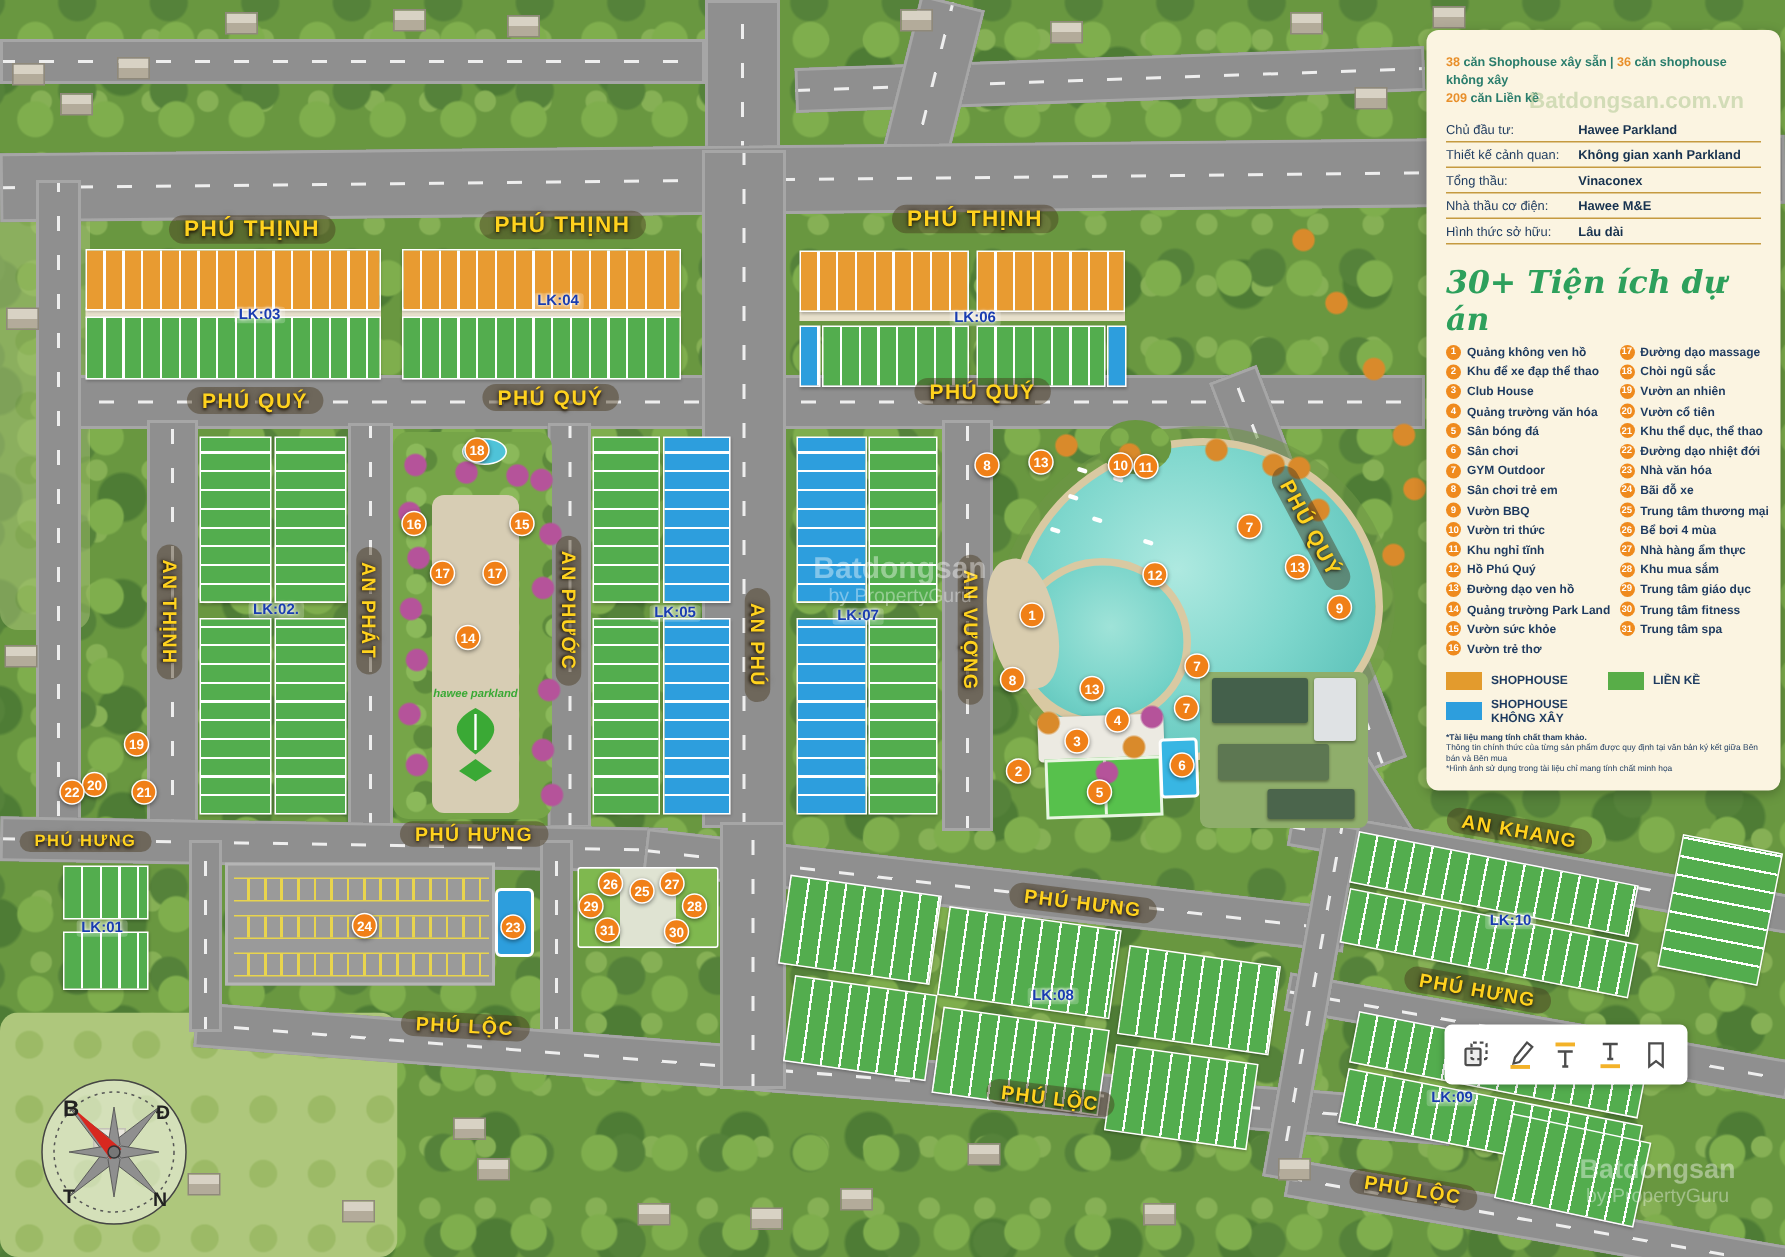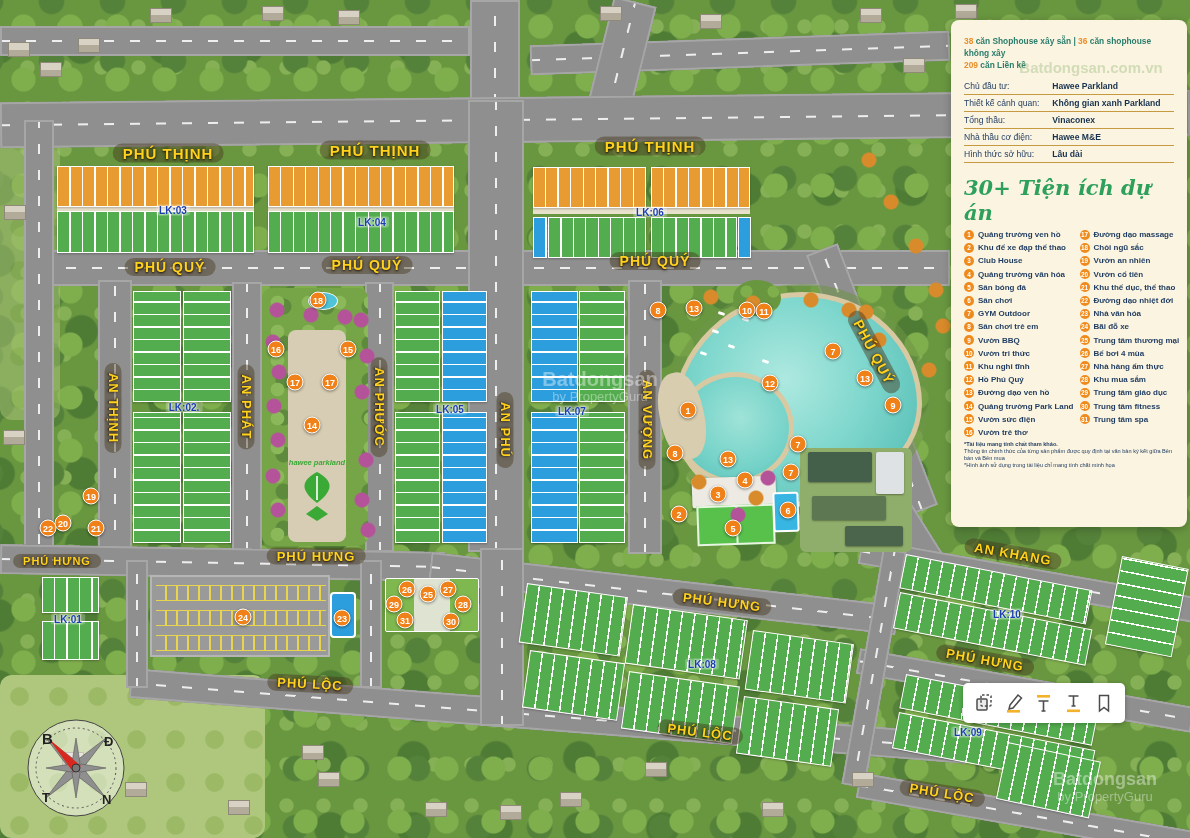--- a/index.html
+++ b/index.html
@@ -254,21 +254,21 @@
       <div class="street-label" style="left: 316px; top: 556px; font-size: 13px; transform: translate(-50%, -50%) rotate(0deg);">PHÚ HƯNG</div>
       <div class="street-label" style="left: 722px; top: 602px; font-size: 13px; transform: translate(-50%, -50%) rotate(7deg);">PHÚ HƯNG</div>
       <div class="street-label" style="left: 985px; top: 660px; font-size: 13px; transform: translate(-50%, -50%) rotate(10deg);">PHÚ HƯNG</div>
       <div class="street-label" style="left: 1013px; top: 554px; font-size: 13px; transform: translate(-50%, -50%) rotate(10deg);">AN KHANG</div>
       <div class="street-label" style="left: 310px; top: 684px; font-size: 13px; transform: translate(-50%, -50%) rotate(3deg);">PHÚ LỘC</div>
       <div class="street-label" style="left: 700px; top: 732px; font-size: 13px; transform: translate(-50%, -50%) rotate(7deg);">PHÚ LỘC</div>
       <div class="street-label" style="left: 942px; top: 793px; font-size: 13px; transform: translate(-50%, -50%) rotate(9deg);">PHÚ LỘC</div>
       <div class="block-label" style="left: 68px; top: 619px;">LK:01</div>
       <div class="block-label" style="left: 184px; top: 407px;">LK:02.</div>
       <div class="block-label" style="left: 173px; top: 210px;">LK:03</div>
-      <div class="block-label" style="left: 372px; top: 222px;">LK:04</div>
+      <div class="block-label" style="left: 372px; top: 201px;">LK:04</div>
       <div class="block-label" style="left: 450px; top: 409px;">LK:05</div>
       <div class="block-label" style="left: 650px; top: 212px;">LK:06</div>
       <div class="block-label" style="left: 572px; top: 411px;">LK:07</div>
       <div class="block-label" style="left: 702px; top: 664px;">LK:08</div>
       <div class="block-label" style="left: 968px; top: 732px;">LK:09</div>
       <div class="block-label" style="left: 1007px; top: 614px;">LK:10</div>
       <div class="marker" style="left: 688px; top: 410px;">1</div>
       <div class="marker" style="left: 679px; top: 514px;">2</div>
       <div class="marker" style="left: 718px; top: 494px;">3</div>
       <div class="marker" style="left: 745px; top: 480px;">4</div>
@@ -399,21 +399,21 @@
           <span class="d-label">Hình thức sở hữu:</span>
           <span class="d-value">Lâu dài</span>
         </div>
       </div>
 
     <h2 class="p-title2">30+ Tiện ích dự án</h2>
     <div class="amenities" id="amenities">
         <div class="a-col">
           <div class="a-item">
             <span class="a-num">1</span>
-            <span class="a-text">Quảng trường ven hồ</span>
+            <span class="a-text">Quảng không ven hồ</span>
           </div>
           <div class="a-item">
             <span class="a-num">2</span>
             <span class="a-text">Khu để xe đạp thể thao</span>
           </div>
           <div class="a-item">
             <span class="a-num">3</span>
             <span class="a-text">Club House</span>
           </div>
           <div class="a-item">
@@ -455,21 +455,21 @@
           <div class="a-item">
             <span class="a-num">13</span>
             <span class="a-text">Đường dạo ven hồ</span>
           </div>
           <div class="a-item">
             <span class="a-num">14</span>
             <span class="a-text">Quảng trường Park Land</span>
           </div>
           <div class="a-item">
             <span class="a-num">15</span>
-            <span class="a-text">Vườn sức điện</span>
+            <span class="a-text">Vườn sức khỏe</span>
           </div>
           <div class="a-item">
             <span class="a-num">16</span>
             <span class="a-text">Vườn trẻ thơ</span>
           </div>
         </div>
         <div class="a-col">
           <div class="a-item">
             <span class="a-num">17</span>
             <span class="a-text">Đường dạo massage</span>
@@ -526,20 +526,34 @@
             <span class="a-num">30</span>
             <span class="a-text">Trung tâm fitness</span>
           </div>
           <div class="a-item">
             <span class="a-num">31</span>
             <span class="a-text">Trung tâm spa</span>
           </div>
         </div>
       </div>
 
+    <div class="legend" id="legend">
+        <div class="l-item">
+          <span class="l-swatch" style="background: rgb(227, 155, 45);"></span>
+          <span class="l-text">SHOPHOUSE</span>
+        </div>
+        <div class="l-item">
+          <span class="l-swatch" style="background: rgb(88, 173, 72);"></span>
+          <span class="l-text">LIỀN KỀ</span>
+        </div>
+        <div class="l-item">
+          <span class="l-swatch" style="background: rgb(45, 158, 221);"></span>
+          <span class="l-text">SHOPHOUSE KHÔNG XÂY</span>
+        </div>
+      </div>
     <div class="disclaimer" id="disclaimer">
         <div>*Tài liệu mang tính chất tham khảo.</div>
         <div>Thông tin chính thức của từng sản phẩm được quy định tại văn bản ký kết giữa Bên bán và Bên mua</div>
         <div>*Hình ảnh sử dụng trong tài liệu chỉ mang tính chất minh họa</div>
       </div>
   </aside>
 
   <div class="toolbar" id="toolbar">
       <button class="tool">
         <svg width="24" height="24" viewBox="0 0 24 24">

